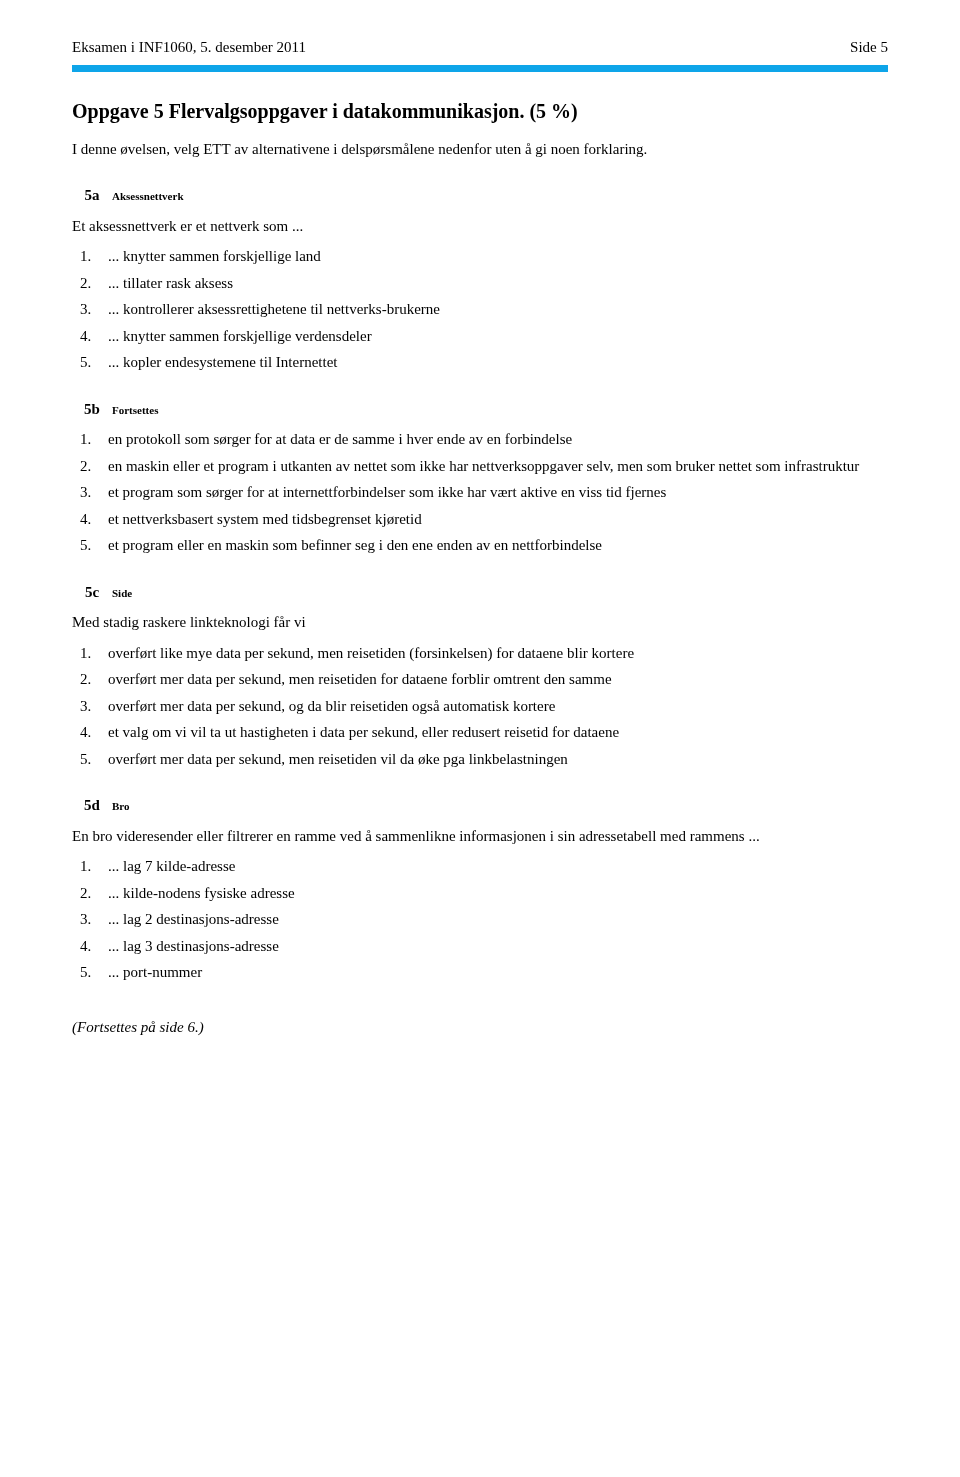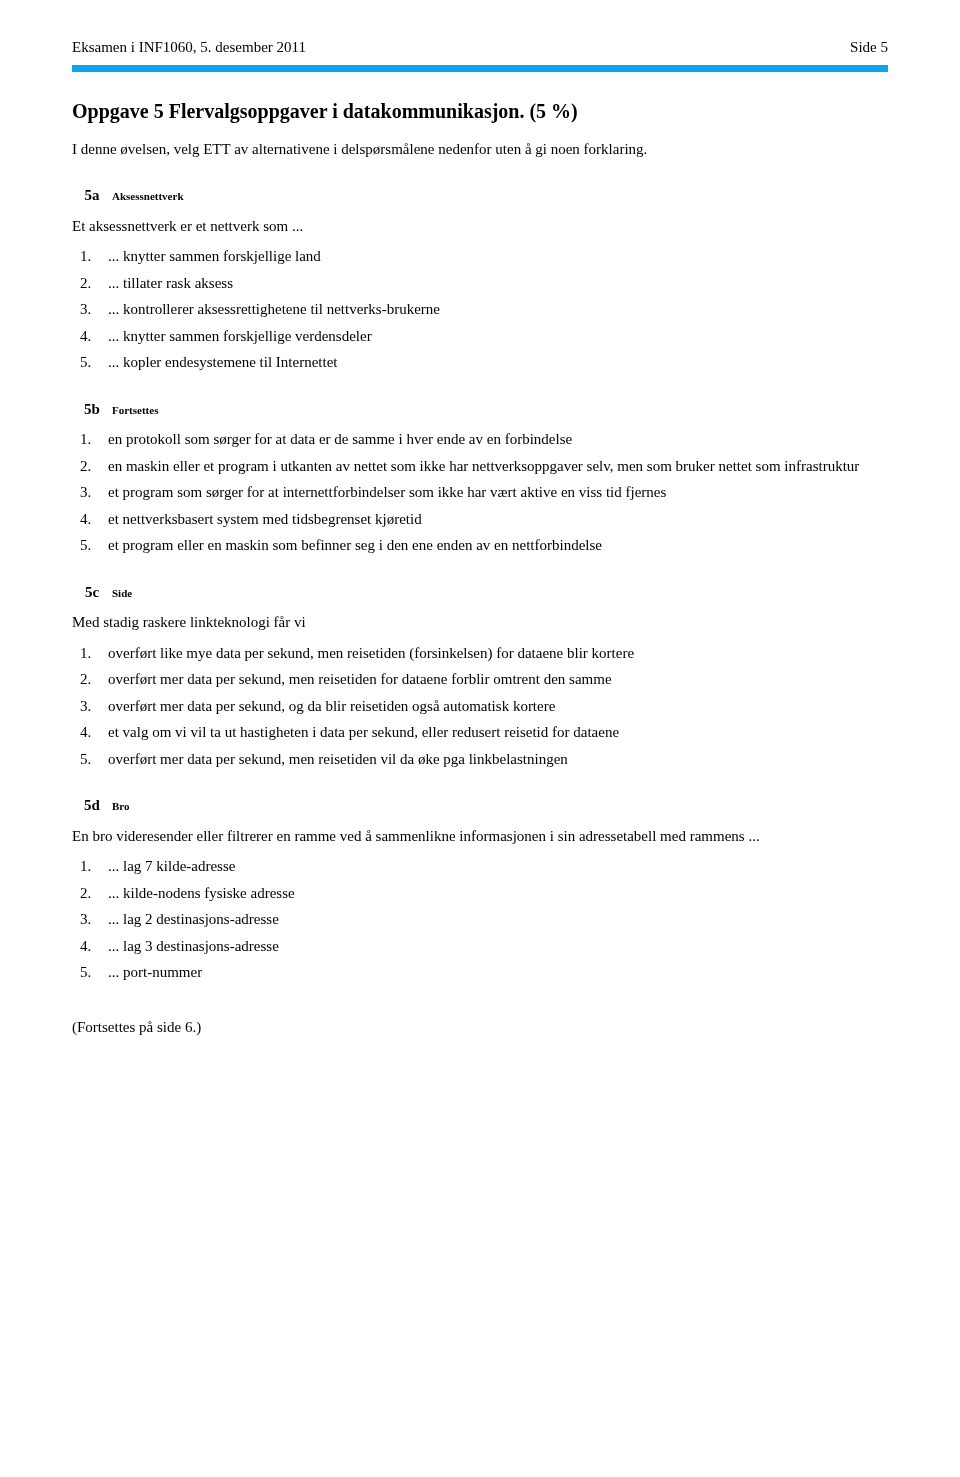--- a/index.html
+++ b/index.html
@@ -74,20 +74,21 @@
       align-items: flex-start;
     }
     .options-list li .item-num {
       min-width: 28px;
       flex-shrink: 0;
     }
     .options-list li .item-text {
       flex: 1;
     }
     .footer-note {
+      font-style: italic;
       font-size: 15px;
       margin-top: 32px;
     }
   </style>
 </head>
 <body>
 
 <div class="header">
   <span class="header-left">Eksamen i INF1060, 5. desember 2011</span>
   <span class="header-right">Side 5</span>

